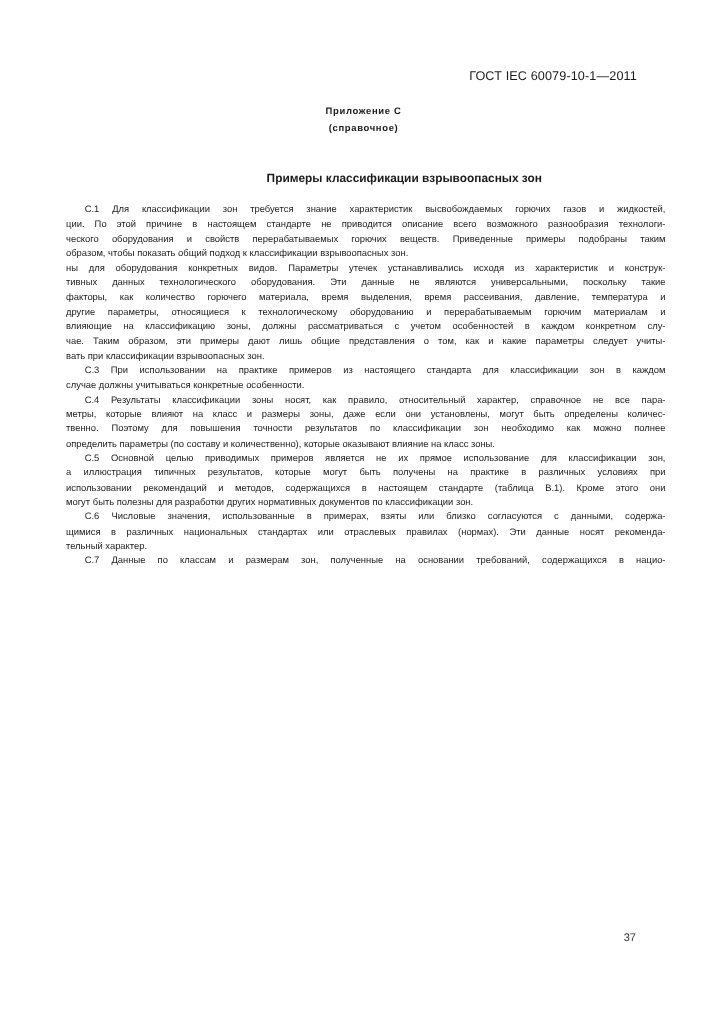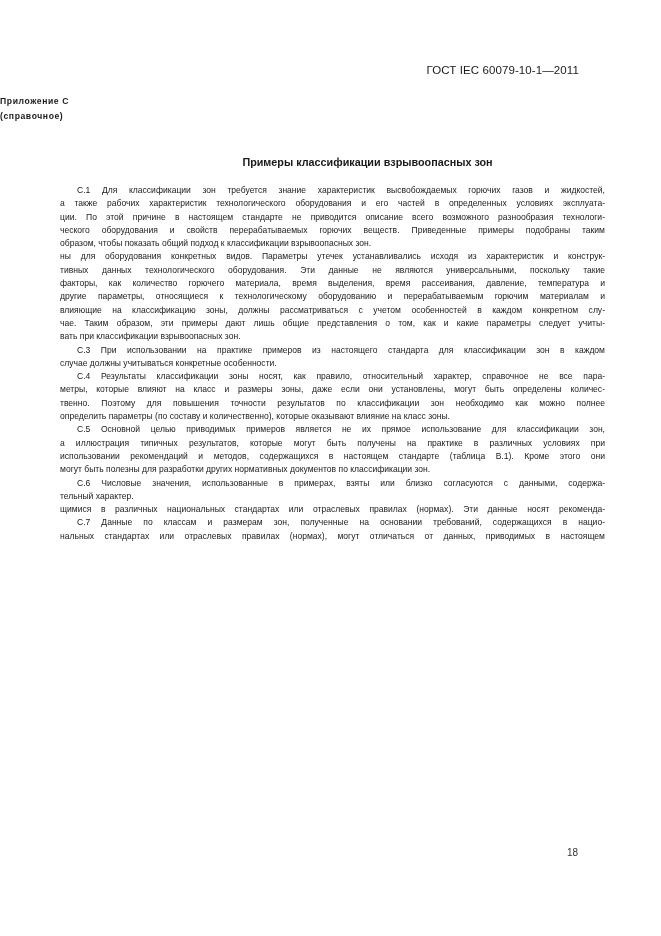--- a/index.html
+++ b/index.html
@@ -1,19 +1,19 @@
 <!DOCTYPE html>
 <html><head>
 <meta charset="utf-8">
 <style>
   html, body { margin: 0; padding: 0; background: #ffffff; }
   body { width: 661px; height: 936px; position: relative; overflow: hidden;
          font-family: "Liberation Sans", sans-serif; color: #1a1a1a; }
   .header-code { position: absolute; top: 64px; right: 82px; font-size: 11.5px; font-weight: normal; letter-spacing: 0.1px; }
-  .annex { position: absolute; top: 94px; left: 0; width: 100%; text-align: left; font-size: 8.6px; font-weight: bold; line-height: 15px; letter-spacing: 0.6px; }
+  .annex { position: absolute; top: 94px; left: 0; width: 100%; text-align: center; font-size: 8.6px; font-weight: bold; line-height: 15px; letter-spacing: 0.6px; }
   .title { position: absolute; top: 156px; left: 0; width: 100%; text-align: center; font-size: 10.8px; font-weight: bold; margin-left: 37px; }
   .body { position: absolute; top: 184px; left: 60px; width: 545px; font-size: 8.55px; line-height: 13.3px; }
   .line { display: block; white-space: nowrap; text-align: justify; text-align-last: justify; height: 13.3px; }
   .line.last { text-align-last: left; }
   .line.indent { padding-left: 17px; }
   .page-num { position: absolute; top: 847px; left: 567px; font-size: 10px; color: #333; }
 </style>
 </head>
 <body>
 
@@ -22,21 +22,20 @@
 <div class="annex">
   <div>Приложение С</div>
   <div>(справочное)</div>
 </div>
 
 <div class="title">Примеры классификации взрывоопасных зон</div>
 
 <div class="body" id="body">
     <div>
       <span class="line indent">С.1  Для классификации зон требуется знание характеристик высвобождаемых горючих газов и жидкостей,</span>
-      <span class="line">а также рабочих характеристик технологического оборудования и его частей в определенных условиях эксплуата-</span>
       <span class="line">ции. По этой причине в настоящем стандарте не приводится описание всего возможного разнообразия технологи-</span>
       <span class="line">ческого оборудования и свойств перерабатываемых горючих веществ. Приведенные примеры подобраны таким</span>
       <span class="line last">образом, чтобы показать общий подход к классификации взрывоопасных зон.</span>
     </div>
     <div>
       <span class="line">ны для оборудования конкретных видов. Параметры утечек устанавливались исходя из характеристик и конструк-</span>
       <span class="line">тивных данных технологического оборудования. Эти данные не являются универсальными, поскольку такие</span>
       <span class="line">факторы, как количество горючего материала, время выделения, время рассеивания, давление, температура и</span>
       <span class="line">другие параметры, относящиеся к технологическому оборудованию и перерабатываемым горючим материалам и</span>
       <span class="line">влияющие на классификацию зоны, должны рассматриваться с учетом особенностей в каждом конкретном слу-</span>
@@ -54,22 +53,21 @@
       <span class="line last">определить параметры (по составу и количественно), которые оказывают влияние на класс зоны.</span>
     </div>
     <div>
       <span class="line indent">С.5  Основной целью приводимых примеров является не их прямое использование для классификации зон,</span>
       <span class="line">а иллюстрация типичных результатов, которые могут быть получены на практике в различных условиях при</span>
       <span class="line">использовании рекомендаций и методов, содержащихся в настоящем стандарте (таблица В.1). Кроме этого они</span>
       <span class="line last">могут быть полезны для разработки других нормативных документов по классификации зон.</span>
     </div>
     <div>
       <span class="line indent">С.6  Числовые значения, использованные в примерах, взяты или близко согласуются с данными, содержа-</span>
+      <span class="line">щимися в различных национальных стандартах или отраслевых правилах (нормах). Эти данные носят рекоменда-</span>
       <span class="line last">тельный характер.</span>
-      <span class="line">щимися в различных национальных стандартах или отраслевых правилах (нормах). Эти данные носят рекоменда-</span>
     </div>
     <div>
       <span class="line indent">С.7  Данные по классам и размерам зон, полученные на основании требований, содержащихся в нацио-</span>
-      <span class="line">нальных стандартах или отраслевых правилах (нормах), могут отличаться от данных, приводимых в настоящем</span>
     </div>
   </div>
 
-<div class="page-num">18</div>
+<div class="page-num">37</div>
 
 </body></html>

